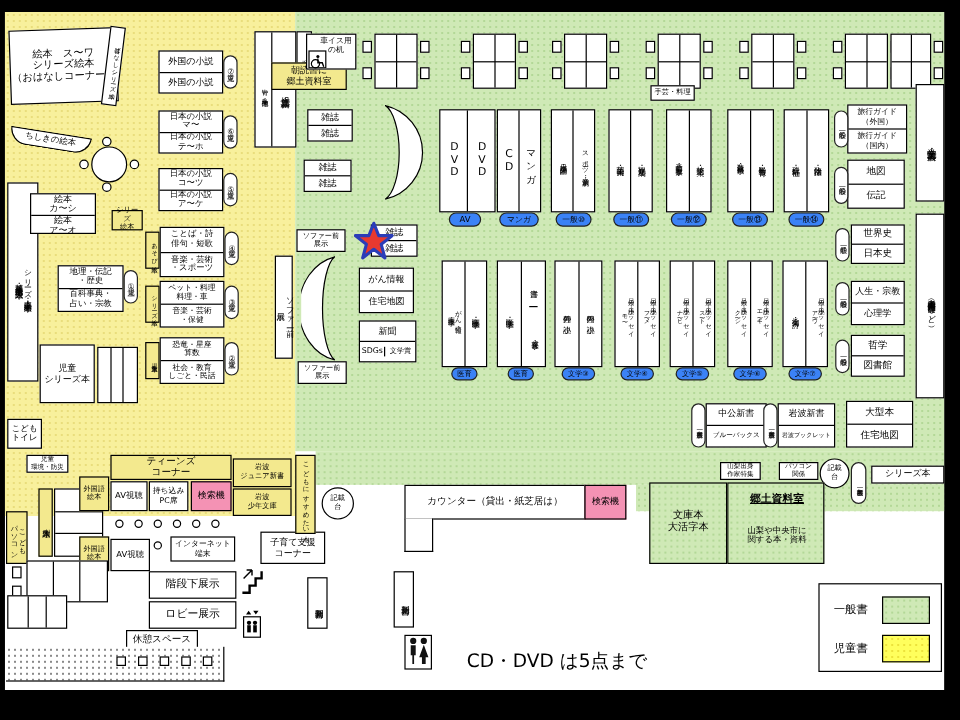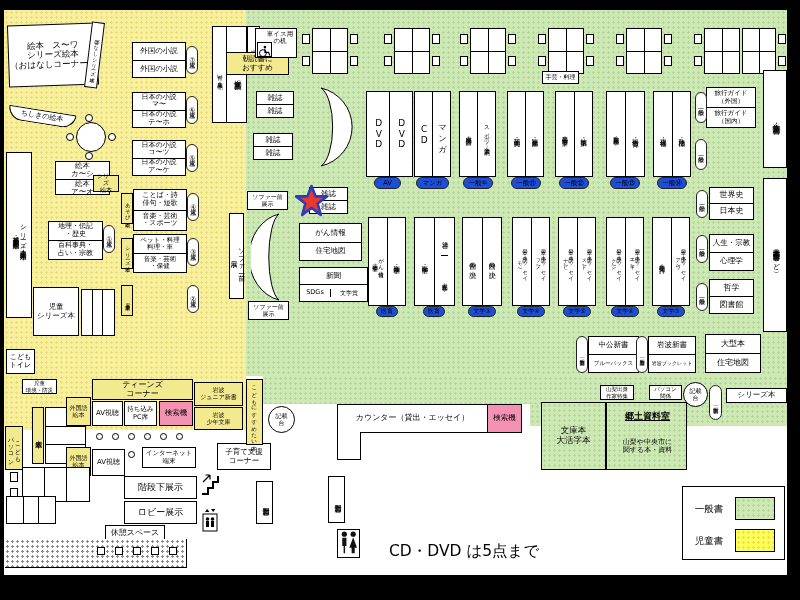--- a/index.html
+++ b/index.html
@@ -8,21 +8,21 @@
   .bx{background:#fff;border:1px solid #000;}
   .yx{background:#f3e98e;border:1px solid #000;}
   .ct{display:flex;align-items:center;justify-content:center;text-align:center;white-space:pre-line;line-height:1.12;}
   .v{writing-mode:vertical-rl;text-orientation:upright;letter-spacing:.5px;}
   .stk{display:flex;flex-direction:column;}
   .stk>div{flex:1;display:flex;align-items:center;justify-content:center;text-align:center;white-space:pre-line;line-height:1.1;}
   .stk>div+div{border-top:1px solid #000;}
   .cols{display:flex;flex-direction:row;}
   .cols>div{flex:1;display:flex;align-items:center;justify-content:center;text-align:center;white-space:pre-line;line-height:1.05;}
   .cols>div+div{border-left:1px solid #000;}
-  .pl{background:#1d4ed8;border:1px solid #222;border-radius:7px;display:flex;align-items:center;justify-content:center;white-space:nowrap;}
+  .pl{background:#3b82f6;border:1px solid #222;border-radius:7px;display:flex;align-items:center;justify-content:center;white-space:nowrap;}
   .plv{background:#fff;border:1px solid #222;border-radius:7px;display:flex;align-items:center;justify-content:center;writing-mode:vertical-rl;text-orientation:upright;line-height:1;}
   .pink{background:#f492b4;}
   .grn{background-color:#cfe9b6;background-image:radial-gradient(#b3d897 1px,transparent 1.2px);background-size:5px 5px;}
   .yel{background-color:#f8f09c;background-image:radial-gradient(#e9dd7c 1px,transparent 1.2px);background-size:5px 5px;}
   .ylw2{background-color:#ffff5c;background-image:radial-gradient(#ece23c 1px,transparent 1.2px);background-size:5px 5px;}
   .cir{border-radius:50%;background:#fff;border:1px solid #000;display:flex;align-items:center;justify-content:center;text-align:center;line-height:1.05;white-space:pre-line;}
   .tbl{background:#fff;border:1px solid #000;background-image:linear-gradient(#000,#000),linear-gradient(#000,#000);background-size:1px 100%,100% 1px;background-position:center center;background-repeat:no-repeat;}
   .chair{position:absolute;width:8px;height:10px;background:#fff;border:1px solid #000;box-sizing:border-box;}
   .slatv{background-image:linear-gradient(#000,#000),linear-gradient(#000,#000);background-size:1px 100%,1px 100%;background-position:33% 0,66% 0;background-repeat:no-repeat;}
   .slath{background-image:linear-gradient(#000,#000),linear-gradient(#000,#000);background-size:100% 1px,100% 1px;background-position:0 33%,0 66%;background-repeat:no-repeat;}
@@ -90,51 +90,57 @@
 
   <div class="a bx stk f65" style="left:133px;top:234px;width:54px;height:39px">
     <div>ペット・料理
 料理・車</div>
     <div>音楽・芸術
 ・保健</div>
   </div>
   <div class="a yx ct f5 v" style="left:121px;top:238px;width:12px;height:31px">シリーズ絵本</div>
   <div class="a plv f65" style="left:187px;top:238px;width:12px;height:28px">児童③</div>
 
+  <div class="a bx stk f65" style="left:133px;top:281px;width:54px;height:39px">
+    <div>恐竜・星座
+算数</div>
+    <div>社会・教育
+しごと・民話</div>
+  </div>
   <div class="a yx ct f5 v" style="left:121px;top:285px;width:12px;height:31px">児童大型本</div>
   <div class="a plv f65" style="left:187px;top:285px;width:12px;height:28px">児童②</div>
 
   <div class="a bx stk f7" style="left:48px;top:221px;width:55px;height:39px">
     <div>地理・伝記
 ・歴史</div>
     <div>百科事典・
 占い・宗教</div>
   </div>
   <div class="a plv f65" style="left:103px;top:225px;width:12px;height:28px">児童①</div>
 
-  <div class="a bx stk f75" style="left:55px;top:161px;width:55px;height:34px">
+  <div class="a bx stk f75" style="left:25px;top:161px;width:55px;height:34px">
     <div>絵本
 カ〜シ</div>
     <div>絵本
 ア〜オ</div>
   </div>
   <div class="a yx ct f6" style="left:93px;top:175px;width:26px;height:17px">シリーズ
 絵本</div>
 
   <div class="a bx ct f75" style="left:33px;top:287px;width:46px;height:49px">児童
 シリーズ本</div>
   <div class="a bx slatv" style="left:81px;top:289px;width:34px;height:47px"></div>
 
   <div class="a bx cols" style="left:212px;top:26px;width:35px;height:97px">
     <div class="v f55" style="flex:none;width:13px">青い鳥文庫・他</div>
     <div class="v f8">児童新書</div>
   </div>
   <div class="a bx ct f55 v" style="left:247px;top:26px;width:13px;height:42px">児童文庫</div>
   <div class="a yx ct f75" style="left:226px;top:52px;width:63px;height:23px">朝読書に
-おすすめ</div>
+郷土資料室</div>
 
   <div class="a bx ct f7" style="left:6px;top:349px;width:29px;height:25px">こども
 トイレ</div>
   <div class="a bx ct f55" style="left:22px;top:379px;width:35px;height:15px">児童
 環境・防災</div>
   <div class="a yx ct f65 v" style="left:32px;top:407px;width:12px;height:57px">大型絵本</div>
   <div class="a bx slath" style="left:45px;top:407px;width:41px;height:57px"></div>
   <div class="a yx ct f6 v" style="left:5px;top:426px;width:18px;height:44px">こども
 パソコン</div>
 
@@ -262,25 +268,25 @@
   <div class="a bx stk f75" style="left:309px;top:187px;width:39px;height:27px">
     <div>雑誌</div>
     <div>雑誌</div>
   </div>
   <div class="a" style="left:295px;top:184px;width:33px;height:33px;z-index:5">
     <svg width="33" height="33" viewBox="0 0 32 32">
         <path d="M16 2 L20 12 L31 12 L22 19 L25 30 L16 23 L7 30 L10 19 L1 12 L12 12 Z" fill="#e8392f" stroke="#2b3db8" stroke-width="2.5" stroke-linejoin="round"></path>
       </svg>
   </div>
 
-  <div class="a bx stk f75" style="left:299px;top:223px;width:63px;height:38px">
+  <div class="a bx stk f75" style="left:299px;top:223px;width:46px;height:38px">
     <div>がん情報</div>
     <div>住宅地図</div>
   </div>
-  <div class="a bx stk" style="left:299px;top:267px;width:69px;height:35px">
+  <div class="a bx stk" style="left:299px;top:267px;width:48px;height:35px">
     <div class="f75">新聞</div>
     <div style="display:flex;padding:0">
       <div class="ct f65" style="flex:1;border-right:1px solid #000">SDGs</div>
       <div class="ct f6" style="flex:1.2">文学賞</div>
     </div>
   </div>
 
   <div class="a bx cols" style="left:366px;top:91px;width:47px;height:86px">
     <div class="v f9">DVD</div>
     <div class="v f9">DVD</div>
@@ -318,20 +324,24 @@
   </div>
   <div class="a pl f65" style="left:657px;top:177px;width:30px;height:12px">一般⑭</div>
 
   <div class="a bx stk f65" style="left:706px;top:87px;width:50px;height:41px">
     <div>旅行ガイド
 （外国）</div>
     <div>旅行ガイド
 （国内）</div>
   </div>
   <div class="a plv f6" style="left:695px;top:92px;width:12px;height:31px;z-index:2">一般⑮</div>
+  <div class="a bx stk f8" style="left:706px;top:133px;width:48px;height:41px">
+    <div>地図</div>
+    <div>伝記</div>
+  </div>
   <div class="a plv f6" style="left:695px;top:139px;width:12px;height:31px;z-index:2">一般⑯</div>
   <div class="a bx ct f8 v" style="left:763px;top:70px;width:24px;height:98px">文学全集・叢書</div>
 
   <div class="a bx stk f8" style="left:709px;top:187px;width:45px;height:33px">
     <div>世界史</div>
     <div>日本史</div>
   </div>
   <div class="a plv f6" style="left:696px;top:190px;width:12px;height:28px;z-index:2">一般⑰</div>
   <div class="a bx stk f75" style="left:709px;top:234px;width:45px;height:37px">
     <div>人生・宗教</div>
@@ -418,21 +428,21 @@
   <div class="a bx ct f75" style="left:726px;top:388px;width:61px;height:15px">シリーズ本</div>
 
   <div class="a grn" style="left:606px;top:402px;width:81px;height:68px;border:1px solid #000">
     <div class="a ct f9 b" style="left:0;top:6px;width:81px;height:14px;text-decoration:underline">郷土資料室</div>
     <div class="a ct f7" style="left:0;top:26px;width:81px;height:36px">山梨や中央市に
 関する本・資料</div>
   </div>
   <div class="a grn ct f85" style="left:541px;top:402px;width:65px;height:68px;border:1px solid #000">文庫本
 大活字本</div>
 
-  <div class="a bx ct f8" style="left:337px;top:404px;width:151px;height:29px">カウンター（貸出・エッセイ）</div>
+  <div class="a bx ct f8" style="left:337px;top:404px;width:151px;height:29px">カウンター（貸出・紙芝居は）</div>
   <div class="a bx" style="left:337px;top:432px;width:24px;height:28px;border-top:none"></div>
   <div class="a bx pink ct f75" style="left:487px;top:404px;width:35px;height:29px">検索機</div>
   <div class="a cir f6" style="left:268px;top:406px;width:27px;height:27px">記載
 台</div>
 
   <div class="chair" style="left:10px;top:472px"></div>
   <div class="chair" style="left:10px;top:488px"></div>
   <div class="a bx slatv" style="left:22px;top:467px;width:68px;height:35px"></div>
   <div class="a bx slatv" style="left:6px;top:496px;width:50px;height:28px"></div>
 

